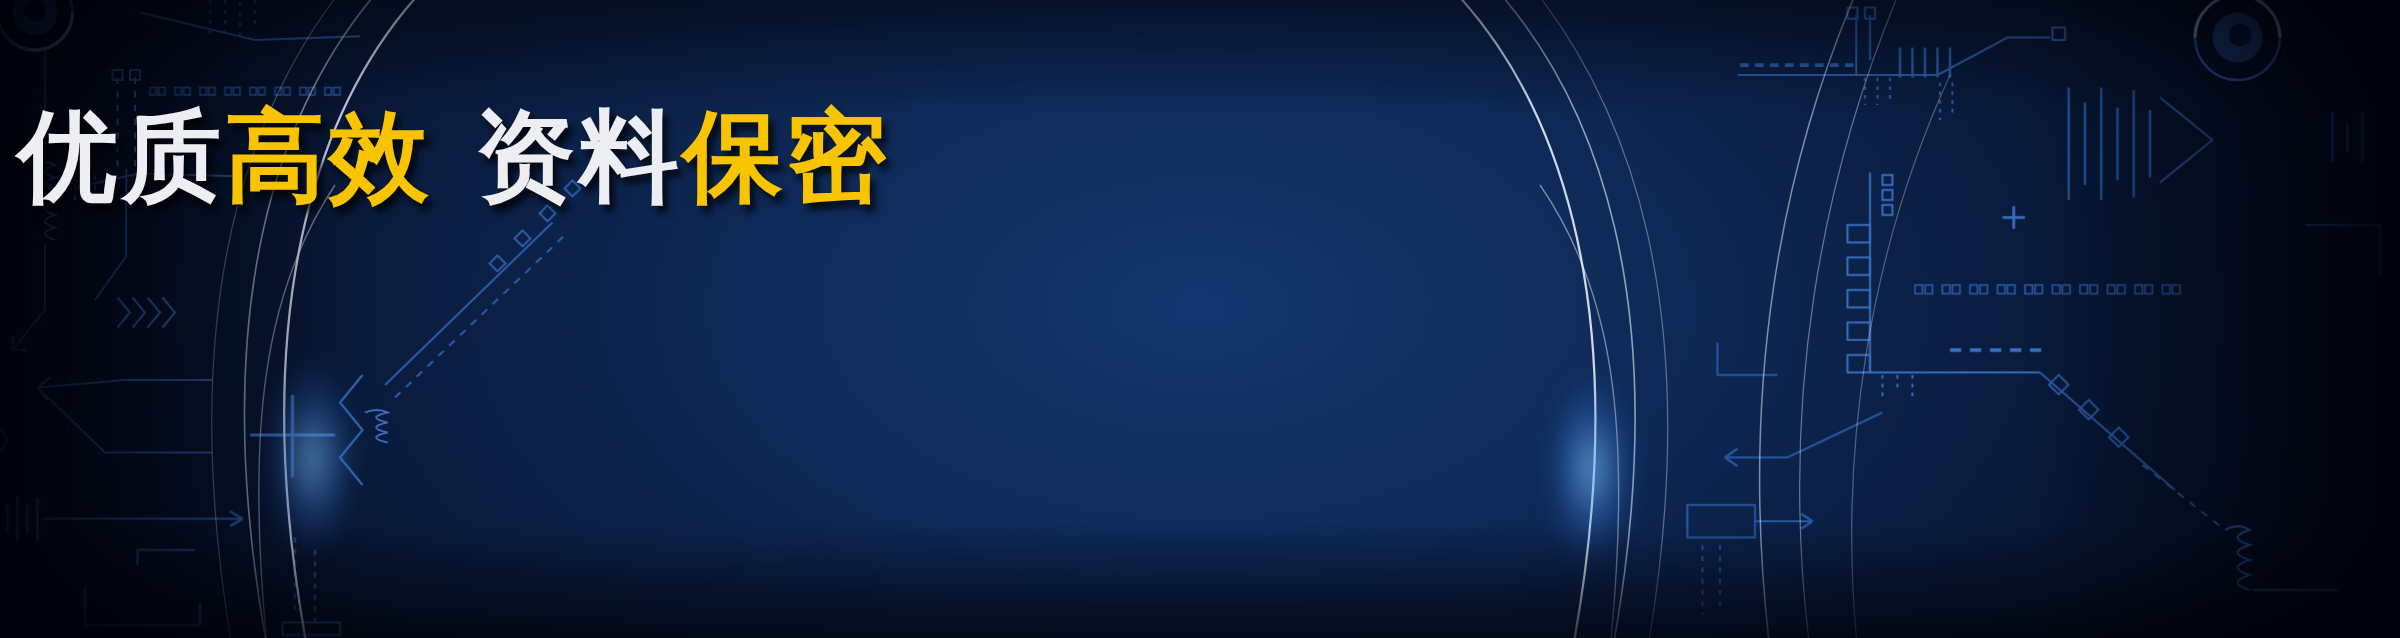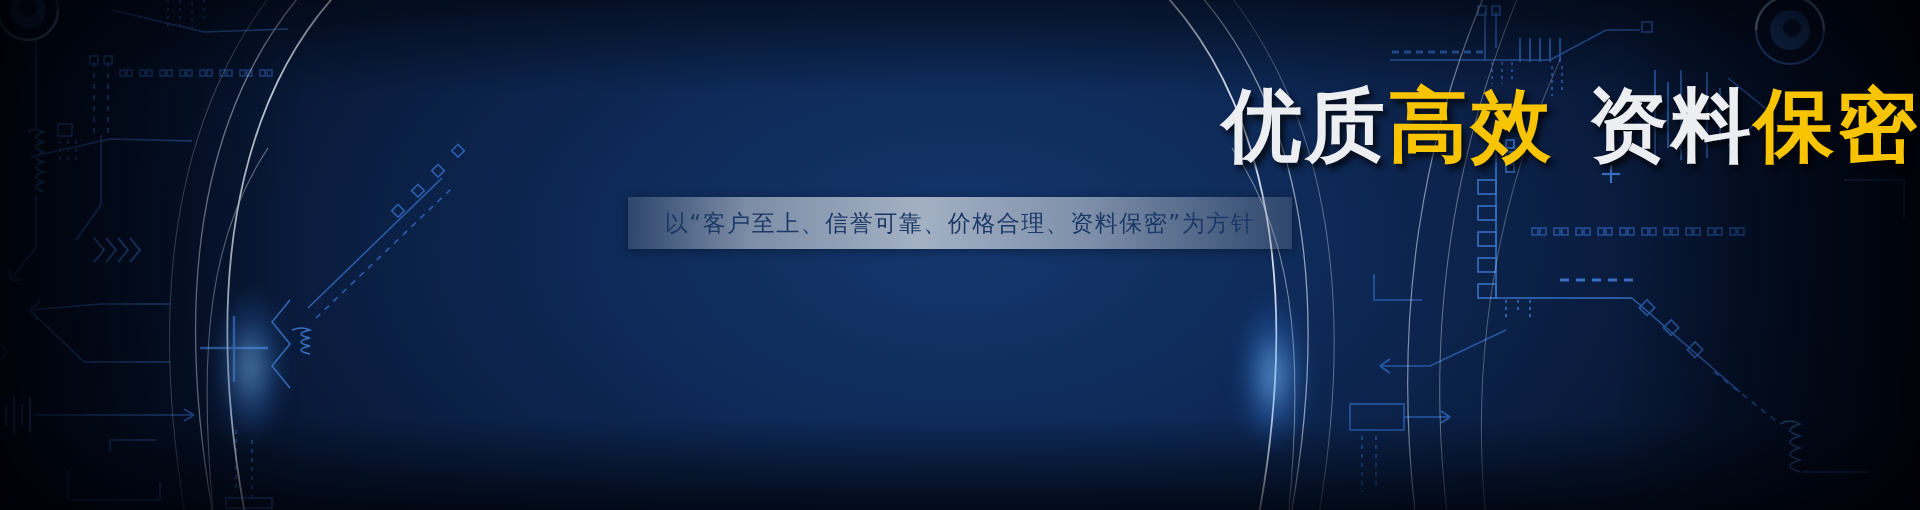--- a/index.html
+++ b/index.html
@@ -72,21 +72,22 @@
   }
   .arc-glow.left  { left: 214px;  top: 292px; background: radial-gradient(ellipse at 50% 50%, rgba(120,190,255,.75) 0%, rgba(50,120,220,.30) 45%, rgba(20,60,140,0) 78%); }
   .arc-glow.right { left: 1238px; top: 300px; background: radial-gradient(ellipse at 50% 50%, rgba(120,190,255,.70) 0%, rgba(50,120,220,.28) 45%, rgba(20,60,140,0) 78%); }
 
   
   .content {
     position: absolute;
     left: 0; right: 0;
     top: 0;
     z-index: 10;
-    text-align: right;
+    text-align: left;
+    padding-left: 14px;
   }
 
   .headline {
     margin: 0;
     padding-top: 86px;
     font-size: 80px;
     font-weight: 700;
     letter-spacing: 3px;
     line-height: 1.0;
     white-space: nowrap;
@@ -432,18 +433,15 @@
   <div class="vignette-top"></div>
   <div class="vignette-bottom"></div>
 
   <div class="content">
 
     <h1 class="headline">
       <span class="seg white">优质</span><span class="seg gold">高效</span><span class="gap"></span><span class="seg white">资料</span><span class="seg gold">保密</span>
     </h1>
 
 
-    <div class="tagline-box">
-      <span class="tagline-text">以“客户至上、信誉可靠、价格合理、资料保密”为方针</span>
-    </div>
 
   </div>
 </div>
 
 </body></html>

